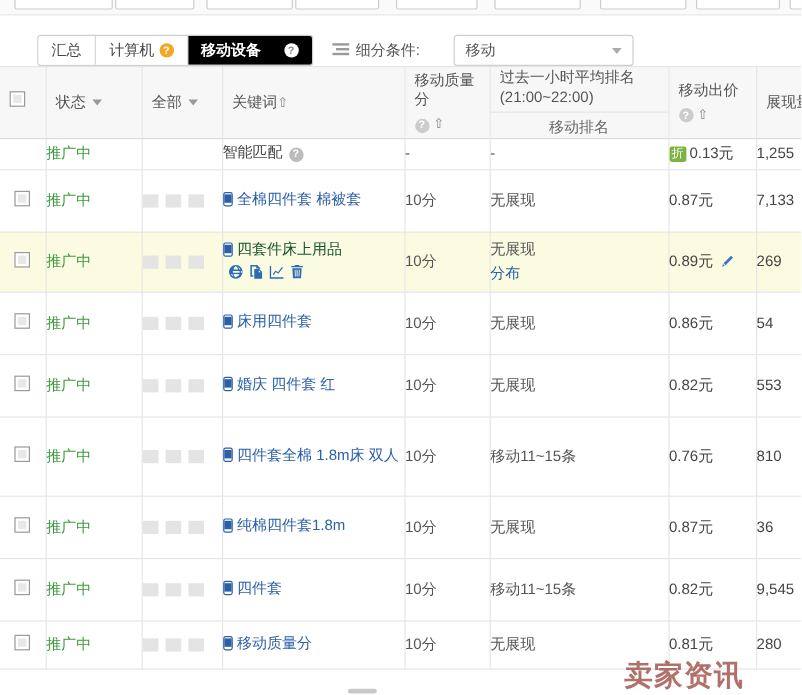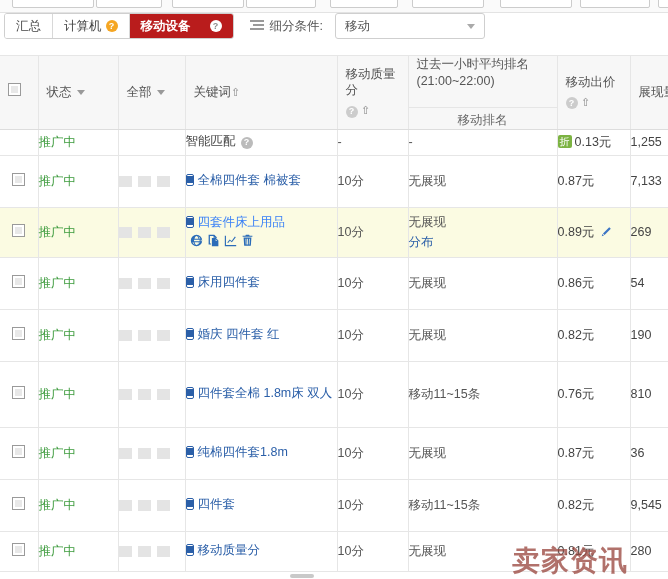--- a/index.html
+++ b/index.html
@@ -23,39 +23,39 @@
   }
   .topstrip .stub {
     position: absolute; top: -14px; height: 22px;
     border: 1px solid #ccc; border-radius: 2px; background: #fff;
   }
 
   
   .tabbar {
     position: absolute; top: 13px; left: 0; width: 668px; height: 42px;
     background: #fff;
-    display: flex; align-items: flex-start;
-    padding-left: 4px;
+    display: flex; align-items: flex-end;
+    padding-left: 31px;
   }
   .tabgroup {
     display: flex; align-items: stretch;
     border: 1px solid #cfcfcf; border-radius: 3px; overflow: hidden;
     height: 26px; background: #fff;
   }
   .tab {
     display: flex; align-items: center; gap: 4px;
     padding: 0 11px;
     font-size: 12.5px; color: #444;
     border-right: 1px solid #d8d8d8;
     background: #fff;
     cursor: pointer;
     white-space: nowrap;
   }
   .tab:last-child { border-right: none; }
-  .tab.active { background: #b91c1c; color: #fff; font-weight: bold; gap: 19px; }
+  .tab.active { background: #000000; color: #fff; font-weight: bold; gap: 19px; }
   .qmark {
     display: inline-flex; align-items: center; justify-content: center;
     width: 12px; height: 12px; border-radius: 50%;
     font-size: 9px; line-height: 1; color: #fff; font-weight: bold;
     background: #bbb;
   }
   .qmark.orange { background: #f5a623; }
   .qmark.white { background: #fff; color: #8c8c8c; }
 
   .filterwrap { display: flex; align-items: center; margin-left: 16px; gap: 6px; }
@@ -66,21 +66,21 @@
   .lines-icon i:nth-child(3) { width: 14px; }
   .filter-label { font-size: 12.5px; color: #555; }
   .selectbox {
     position: relative;
     width: 150px; height: 26px;
     border: 1px solid #cfcfcf; border-radius: 3px;
     background: #fff;
     display: flex; align-items: center;
     padding: 0 9px;
     font-size: 12.5px; color: #555;
-    margin-left: 6px;
+    margin-left: 22px;
     cursor: pointer;
   }
   .selectbox .caret {
     position: absolute; right: 9px; top: 50%; margin-top: -2px;
     width: 0; height: 0;
     border-left: 4px solid transparent; border-right: 4px solid transparent;
     border-top: 5px solid #aaa;
   }
 
   
@@ -114,38 +114,38 @@
   th.c-imp,   td.c-imp   { width: 56px; border-right: none; }
   .caret-dn {
     display: inline-block; width: 0; height: 0; vertical-align: middle;
     border-left: 4px solid transparent; border-right: 4px solid transparent;
     border-top: 5px solid #999; margin-left: 5px;
   }
   .arrow-up { color: #888; font-size: 11px; }
   .hdr-sub {
     display: block; text-align: center; color: #666;
     border-top: 1px solid #e6e6e6;
-    margin: 17px -8px -0px -8px; padding-top: 4px;
+    margin: 3px -8px -0px -8px; padding-top: 4px;
   }
   .hdr-icons { display: block; margin-top: 3px; }
   .hdr-icons .qmark { background: #ccc; }
 
   .chk {
     display: inline-block; width: 13px; height: 13px;
     border: 1px solid #9a9a9a; background: #fff;
     position: relative; cursor: pointer;
   }
   .chk::after {
     content: ""; position: absolute; left: 2px; top: 2px;
     width: 7px; height: 7px; background: #e8e8e8;
   }
 
   tbody td { font-size: 12.5px; color: #444; padding: 6px 8px; }
   tbody tr.hl td { background: #fbfbe2; }
-  tbody tr.hl td.c-kw a { color: #3b82f6; }
+  tbody tr.hl td.c-kw a { color: #14532d; }
 
   .state { color: #3d9b3d; font-size: 12.5px; white-space: nowrap; }
   .blocks { display: flex; gap: 6px; }
   .blocks span { display: block; width: 13px; height: 11px; background: #e4e4e4; }
 
   .kwline { line-height: 1.55; }
   .kwline a { color: #2b5fa8; text-decoration: none; cursor: pointer; }
   .phone-ico {
     display: inline-block; width: 8px; height: 12px;
     border: 1.5px solid #2b5fa8; border-radius: 2px;
@@ -172,21 +172,21 @@
   .pencil svg { width:12px; height:12px; fill:#3b74c4; }
   .imp { color:#444; white-space:nowrap; }
   td.c-imp { border-right:none; }
 
   
   .watermark {
     position:absolute; right:8px; bottom:4px; width:180px; text-align:center;
     pointer-events:none; user-select:none;
   }
   .watermark .wm-cn {
-    font-size:28px; font-weight:bold; color:#9c4a42; opacity:.78; letter-spacing:1px;
+    font-size:24px; font-weight:bold; color:#9c4a42; opacity:.78; letter-spacing:1px;
     line-height:1;
     font-family:"DejaVu Sans","Liberation Sans",sans-serif;
   }
   .watermark .wm-en {
     font-size:13px; color:#a98f8b; opacity:.85; letter-spacing:1px; margin-top:2px;
     font-family:"DejaVu Sans Mono","Liberation Mono",monospace;
   }
   .hscroll {
     position:absolute; left:0; bottom:0; width:668px; height:6px; background:transparent;
   }
@@ -378,21 +378,21 @@
                 <span></span>
                 <span></span>
               </div>
             </td>
             <td class="c-kw">
               <div class="kwline"><span class="phone-ico"></span><a>婚庆 四件套 红</a></div>
             </td>
             <td class="c-q"><span class="plain">10分</span></td>
             <td class="c-rank"><span class="norank">无展现</span></td>
             <td class="c-bid"><span class="bid"><span>0.82元</span></span></td>
-            <td class="c-imp"><span class="imp">190</span></td>
+            <td class="c-imp"><span class="imp">553</span></td>
           </tr>
           <tr style="height: 66px;">
             <td class="c-check"><span class="chk"></span></td>
             <td class="c-state"><span class="state">推广中</span></td>
             <td class="c-all">
               <div class="blocks">
                 <span></span>
                 <span></span>
                 <span></span>
               </div>

